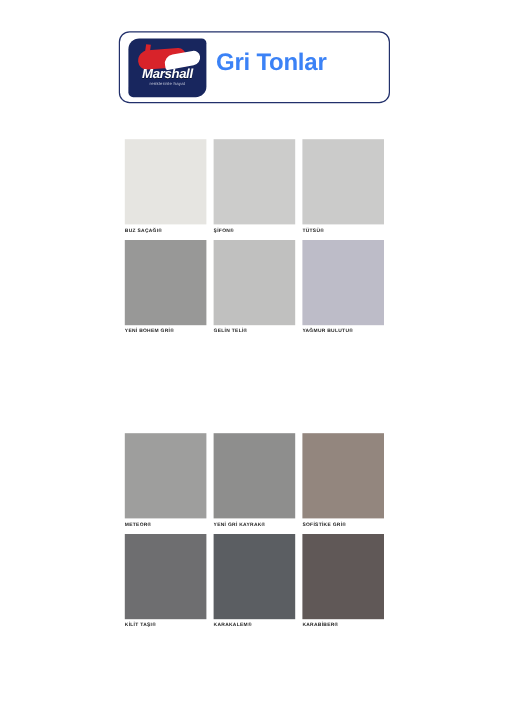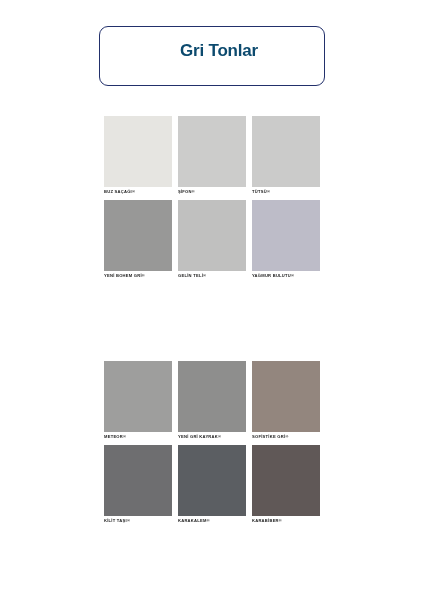--- a/index.html
+++ b/index.html
@@ -94,23 +94,23 @@
     text-align: center;
     color: #c9ccdd;
     font-size: 3.6px;
     letter-spacing: .2px;
     line-height: 5px;
   }
   #brand-title {
     position: absolute;
     left: 80px;
     top: 14px;
-    font-size: 17px;
+    font-size: 20px;
     font-weight: bold;
-    color: #0c4a6e;
+    color: #3b82f6;
     letter-spacing: -0.2px;
     white-space: nowrap;
   }
 
   
   .grid-group {
     position: absolute;
     left: 104px;
     width: 216px;
   }
@@ -140,20 +140,27 @@
     white-space: nowrap;
     overflow: hidden;
   }
 </style>
 </head>
 <body>
 
 <div id="header">
   <div id="brand-card">
 
+    <div id="logo-tile">
+      <div id="logo-brush-handle"></div>
+      <div id="logo-swoosh-red"></div>
+      <div id="logo-swoosh-white"></div>
+      <div id="logo-wordmark">Marshall</div>
+      <div id="logo-tagline">renklerinle hayat</div>
+    </div>
 
     <div id="brand-title">Gri Tonlar</div>
   </div>
 </div>
 
 <div class="grid-group" id="group-light">
 
   <div class="swatch-row">
     <div class="swatch-cell">
       <span class="swatch-chip" style="background:#e6e5e1;"></span>

